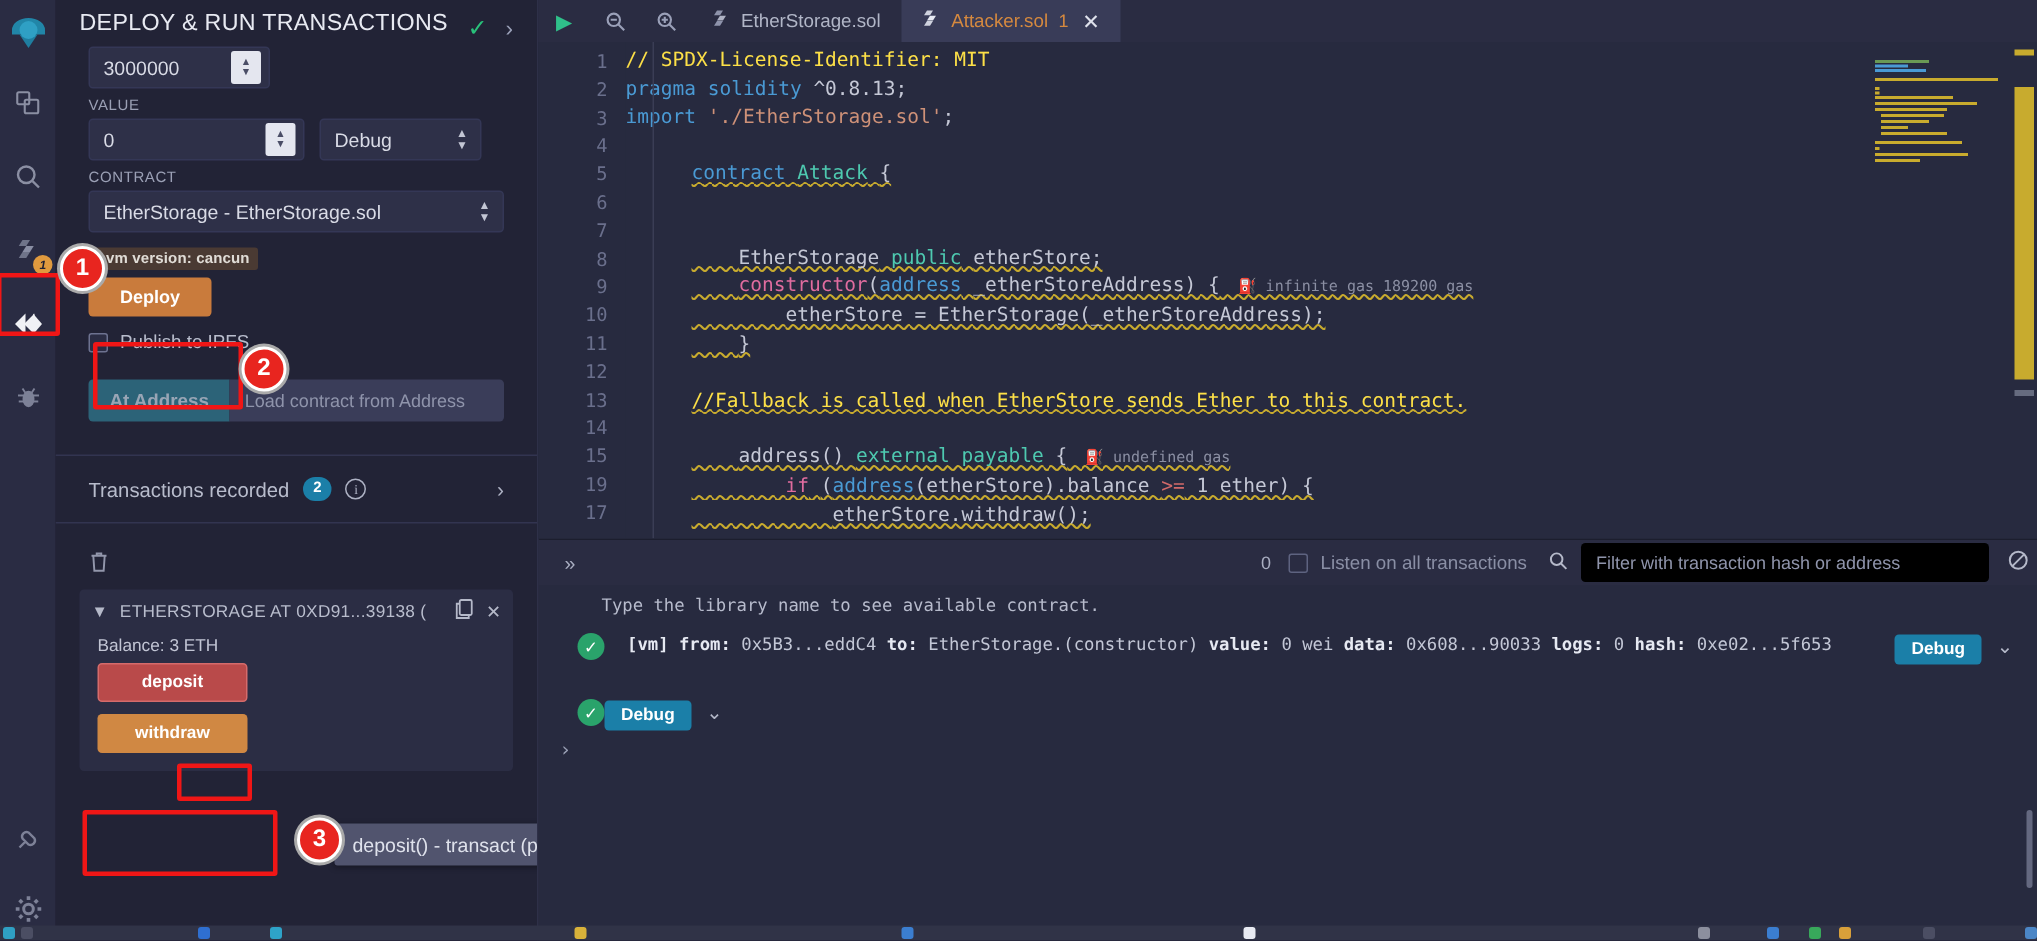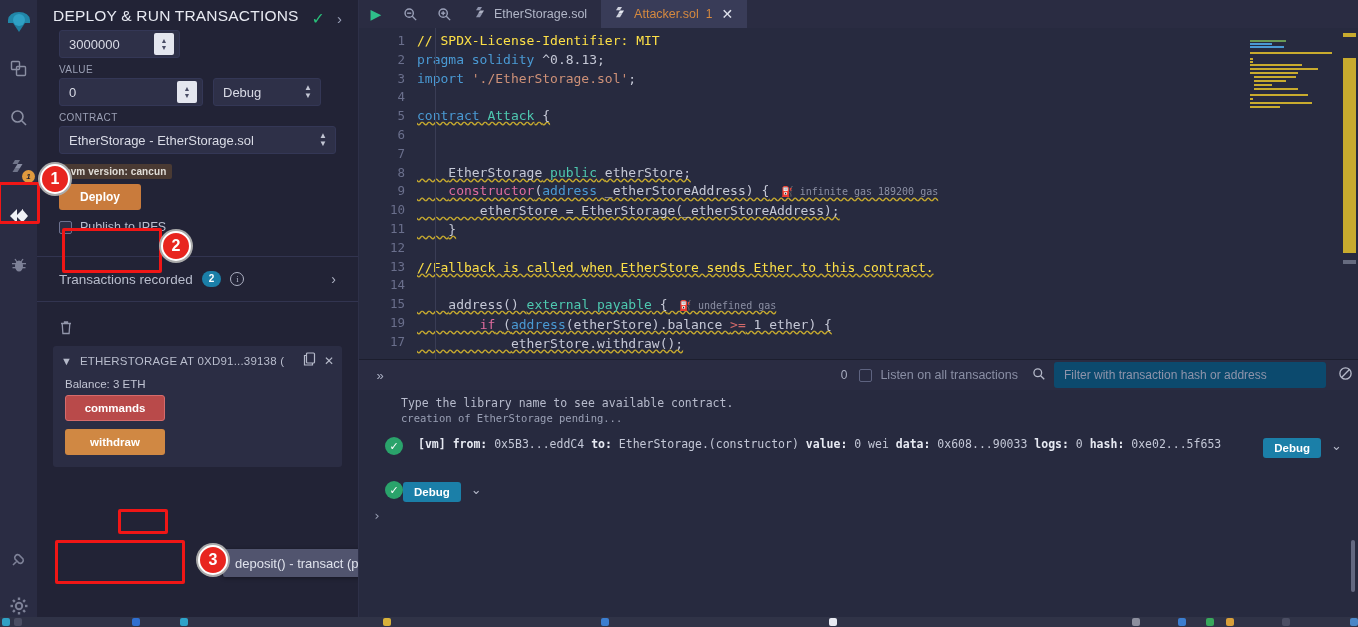--- a/index.html
+++ b/index.html
@@ -167,21 +167,21 @@
     color: #c5c8d6; white-space: pre;
   }
   .cm { color: #fde047; }
   .kw { color: #4a9ad4; }
   .ty { color: #4ec9b0; }
   .st { color: #ce9178; }
   .ct { color: #e06c9f; }
   .op { color: #d16969; }
   .pl { color: #c5c8d6; }
   .gas { color: #8b8fa3; font-size: 10px; font-family: "DejaVu Sans Mono", monospace; }
-  .underline-warn { text-decoration: underline wavy #c8ab2e; text-decoration-skip-ink: none; }
+  .underline-warn { text-decoration: underline wavy #c8ab2e; text-decoration-skip-ink: none; margin-left: 44px; }
   .code-indentguide { position: absolute; top:0; bottom:0; width:1px; background:#3a3d55; }
 
   .minimap {
     position: absolute; right: 18px; top: 0; width: 108px; bottom: 0;
     background: #272a3f; pointer-events: none;
   }
   .mm-line { position: absolute; height: 2px; background: #c8ab2e; }
   .mm-blue { position: absolute; height: 2px; background: #4a9ad4; }
   .mm-grn { position: absolute; height: 2px; background: #6a9955; }
   .edge-scroll { position: absolute; right: 0; top: 0; width: 18px; bottom: 0; background: #272a3f; }
@@ -191,21 +191,21 @@
   
   .term { flex: 0 0 268px; height: 268px; background: #272a3f; display: flex; flex-direction: column; border-top: 1px solid #1c1e2e; }
   .term-bar { height: 30px; flex: 0 0 30px; display: flex; align-items: center; gap: 0; padding: 0 4px 0 8px; background: #2a2c42; }
   .term-expand { color: #a9aec1; font-size: 13px; width: 26px; text-align: center; }
   .term-spacer { flex: 1 1 auto; }
   .term-count { color: #a9aec1; font-size: 12px; margin-right: 12px; }
   .term-chk { width: 13px; height: 13px; border: 1px solid #5e6380; border-radius: 2px; margin-right: 8px; }
   .term-listen { color: #8a8fa5; font-size: 12.5px; margin-right: 14px; }
   .term-srch { color: #b5b9c9; font-size: 13px; margin-right: 8px; }
   .term-filter {
-    width: 272px; height: 26px; background: #0c4a6e; border-radius: 3px;
+    width: 272px; height: 26px; background: #000000; border-radius: 3px;
     display: flex; align-items: center; padding: 0 10px; color: #8f94ab; font-size: 12px;
   }
   .term-ban { color: #b5b9c9; font-size: 14px; margin-left: 10px; width: 18px; text-align:center; }
 
   .term-body { flex: 1 1 auto; overflow: hidden; padding: 6px 0 0 0; position: relative; }
   .term-line { font-family: "DejaVu Sans Mono", monospace; font-size: 11.5px; color: #b7bbcc; padding-left: 42px; line-height: 15px; }
   .term-line.sm { font-size: 10.5px; color: #9aa0b5; }
 
   .tx-row { display: flex; align-items: flex-start; padding: 10px 16px 0 26px; }
   .tx-ok {
@@ -354,20 +354,24 @@
 
       <div style="margin-top:5px">
         <div class="deploy-btn">Deploy</div>
       </div>
 
       <div class="ipfs-row">
         <span class="cbox"></span>
         <span class="ipfs-label">Publish to IPFS</span>
       </div>
 
+      <div class="ataddr-row">
+        <div class="ataddr-btn">At Address</div>
+        <div class="ataddr-inp">Load contract from Address</div>
+      </div>
     </div>
 
     <div class="divider"></div>
 
     <div class="tx-rec">
       <span class="tx-rec-label">Transactions recorded</span>
       <span class="badge-count">2</span>
       <span class="info-circ">i</span>
       <span class="tx-rec-chev">›</span>
     </div>
@@ -388,21 +392,21 @@
           <svg width="13" height="14" viewBox="0 0 13 14" fill="none" stroke="#b5b9c9" stroke-width="1.2">
             <rect x="3.5" y="1" width="8" height="10" rx="1"></rect>
               <path d="M3.5 3.5 h-2 v9.5 h8 v-2"></path>
           </svg>
         </span>
         <span class="cc-ic">✕</span>
       </div>
       <div class="cc-balance">
         <span>Balance</span><span>: 3 ETH</span>
       </div>
-      <div class="fn-btn fn-deposit">commands</div>
+      <div class="fn-btn fn-deposit">deposit</div>
       <div class="fn-btn fn-withdraw">withdraw</div>
     </div>
 
     <div class="tooltip">deposit() - transact (payable)</div>
   </div>
 
   <div class="main">
 
     <div class="tabbar">
       <div class="tb-ico play">▶</div>
@@ -529,21 +533,20 @@
         <span class="term-ban">
           <svg width="15" height="15" viewBox="0 0 16 16" fill="none" stroke="#b5b9c9" stroke-width="1.4">
             <circle cx="8" cy="8" r="6"></circle>
               <line x1="3.8" y1="12.2" x2="12.2" y2="3.8"></line>
           </svg>
         </span>
       </div>
 
       <div class="term-body">
         <div class="term-line">Type the library name to see available contract.</div>
-        <div class="term-line sm">creation of EtherStorage pending...</div>
 
         <div class="tx-row">
           <span class="tx-ok">✓</span>
           <span class="tx-txt" id="tx0"><b>[vm]</b> <b>from:</b> 0x5B3...eddC4 <b>to:</b> EtherStorage.(constructor) <b>value:</b> 0 wei <b>data:</b> 0x608...90033 <b>logs:</b> 0 <b>hash:</b> 0xe02...5f653</span>
           <span class="dbg-btn">Debug</span>
           <span class="dbg-chev">⌄</span>
         </div>
 
 
         <div class="tx-row" style="padding-top:22px">

